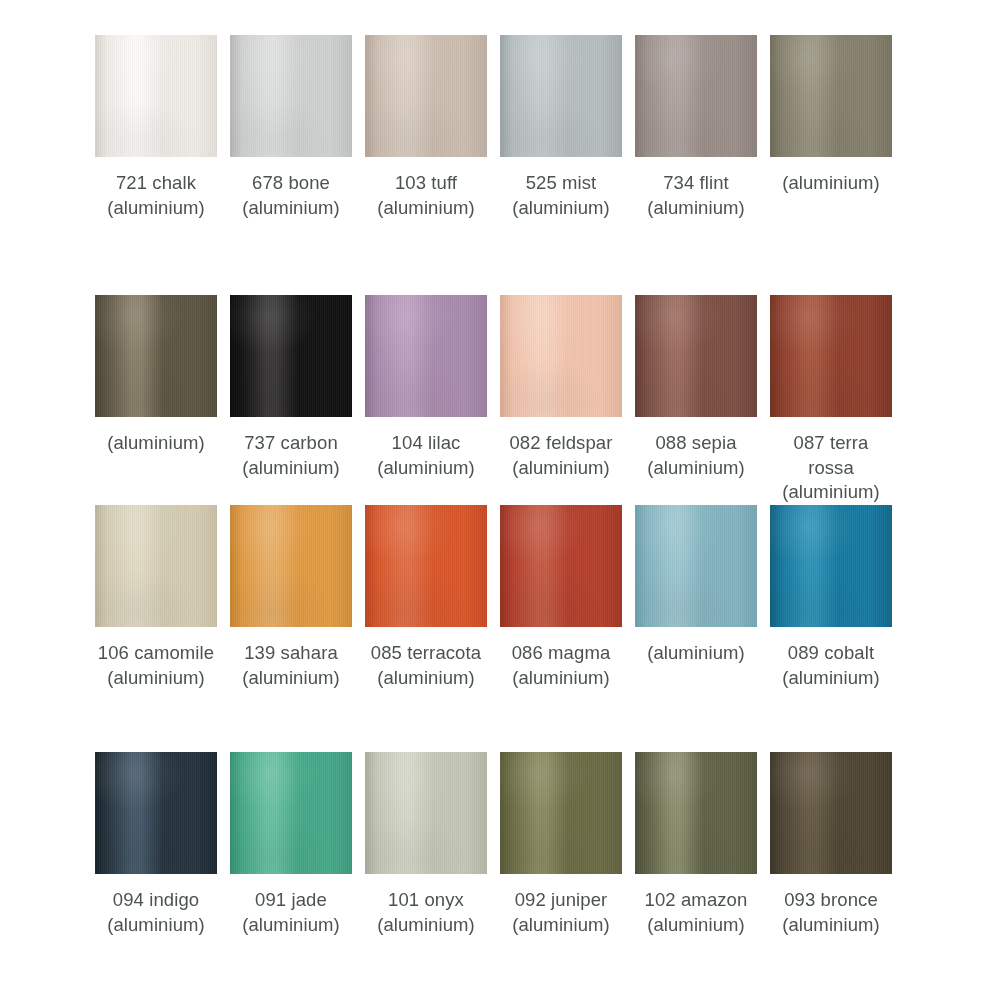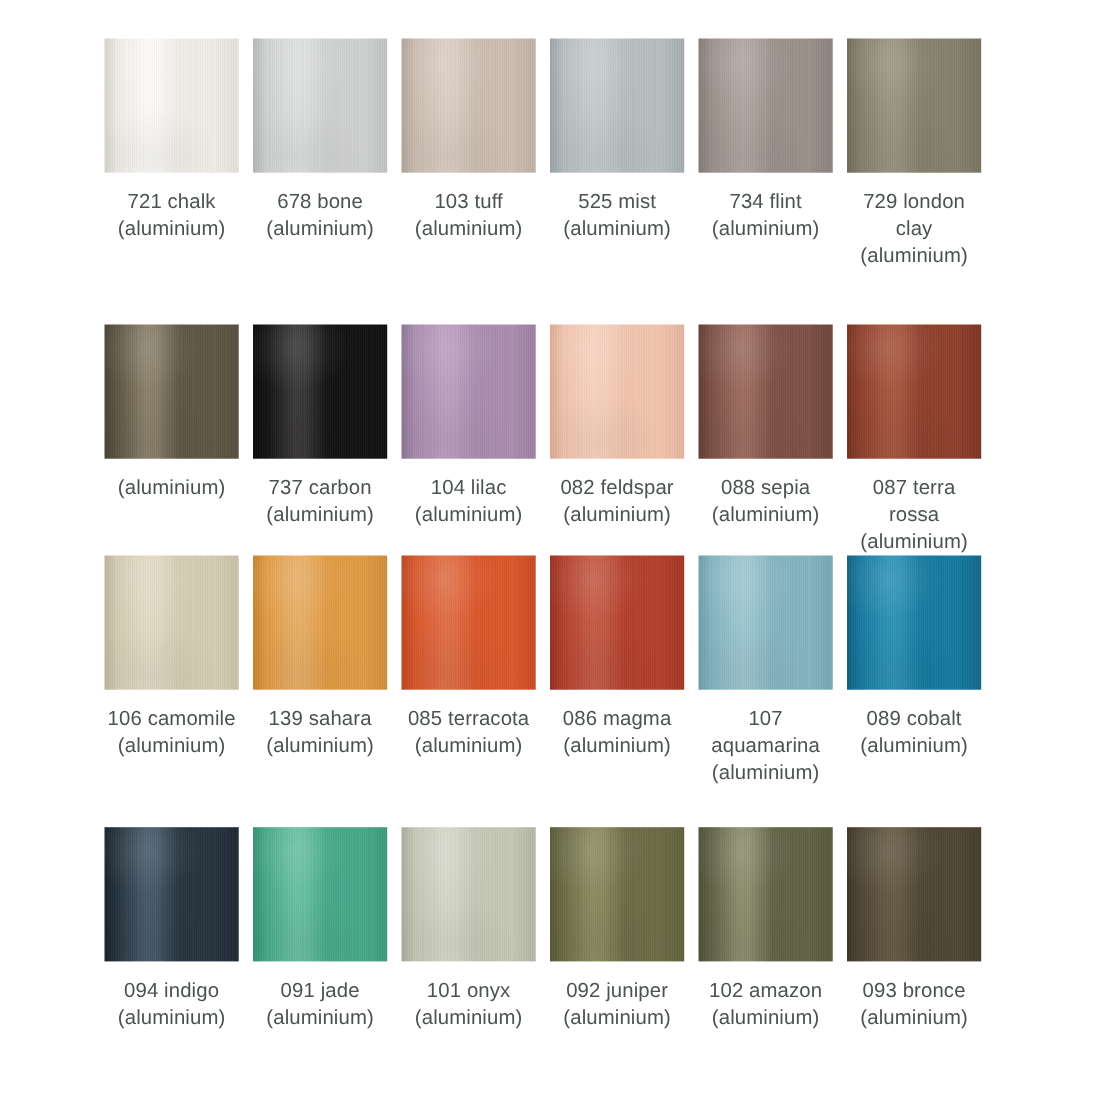--- a/index.html
+++ b/index.html
@@ -132,21 +132,20 @@
     <div class="swatch-cell">
       <span class="chip" title="734 flint (aluminium)" style="background: linear-gradient(90deg, rgb(134, 122, 117) 0%, rgb(156, 144, 139) 10%, rgb(176, 164, 159) 30%, rgb(176, 164, 159) 38%, rgb(156, 144, 139) 56%, rgb(156, 144, 139) 82%, rgb(141, 129, 124) 100%);"></span>
       <div class="chip-caption">
         <span class="caption-name">734 flint</span>
         <span class="caption-material">(aluminium)</span>
       </div>
     </div>
     <div class="swatch-cell">
       <span class="chip" title="729 london clay (aluminium)" style="background: linear-gradient(90deg, rgb(111, 107, 88) 0%, rgb(134, 129, 109) 10%, rgb(155, 149, 130) 30%, rgb(155, 149, 130) 38%, rgb(134, 129, 109) 56%, rgb(134, 129, 109) 82%, rgb(121, 116, 99) 100%);"></span>
       <div class="chip-caption">
-        <span class="caption-name">729 london clay</span>
         <span class="caption-material">(aluminium)</span>
       </div>
     </div>
   </div>
 
   <div class="swatch-row-abs r2">
     <div class="swatch-cell">
       <span class="chip" title="100 mahogany (aluminium)" style="background: linear-gradient(90deg, rgb(74, 67, 52) 0%, rgb(94, 86, 68) 10%, rgb(138, 128, 106) 30%, rgb(138, 128, 106) 38%, rgb(94, 86, 68) 56%, rgb(94, 86, 68) 82%, rgb(86, 78, 61) 100%);"></span>
       <div class="chip-caption">
         <span class="caption-material">(aluminium)</span>
@@ -214,21 +213,20 @@
     <div class="swatch-cell">
       <span class="chip" title="086 magma (aluminium)" style="background: linear-gradient(90deg, rgb(150, 47, 32) 0%, rgb(180, 64, 45) 10%, rgb(196, 91, 70) 30%, rgb(196, 91, 70) 38%, rgb(180, 64, 45) 56%, rgb(180, 64, 45) 82%, rgb(163, 54, 36) 100%);"></span>
       <div class="chip-caption">
         <span class="caption-name">086 magma</span>
         <span class="caption-material">(aluminium)</span>
       </div>
     </div>
     <div class="swatch-cell">
       <span class="chip" title="107 aquamarina (aluminium)" style="background: linear-gradient(90deg, rgb(106, 159, 173) 0%, rgb(132, 180, 192) 10%, rgb(157, 198, 208) 30%, rgb(157, 198, 208) 38%, rgb(132, 180, 192) 56%, rgb(132, 180, 192) 82%, rgb(118, 167, 180) 100%);"></span>
       <div class="chip-caption">
-        <span class="caption-name">107 aquamarina</span>
         <span class="caption-material">(aluminium)</span>
       </div>
     </div>
     <div class="swatch-cell">
       <span class="chip" title="089 cobalt (aluminium)" style="background: linear-gradient(90deg, rgb(14, 95, 127) 0%, rgb(23, 122, 161) 10%, rgb(46, 147, 182) 30%, rgb(46, 147, 182) 38%, rgb(23, 122, 161) 56%, rgb(23, 122, 161) 82%, rgb(18, 104, 138) 100%);"></span>
       <div class="chip-caption">
         <span class="caption-name">089 cobalt</span>
         <span class="caption-material">(aluminium)</span>
       </div>
     </div>

